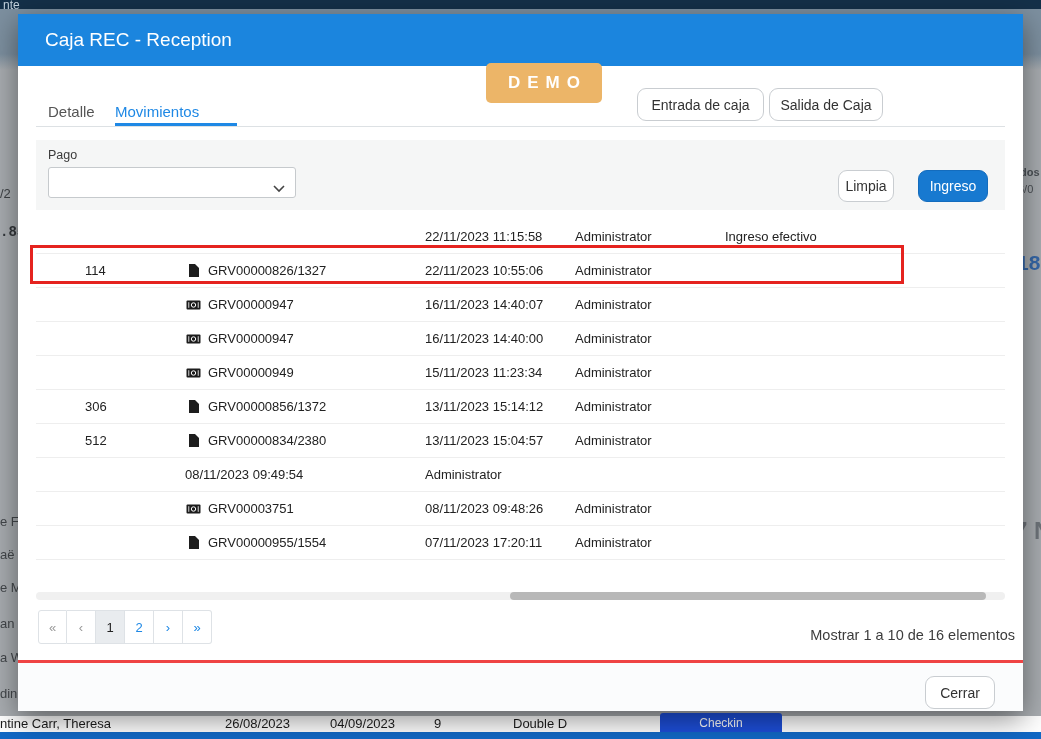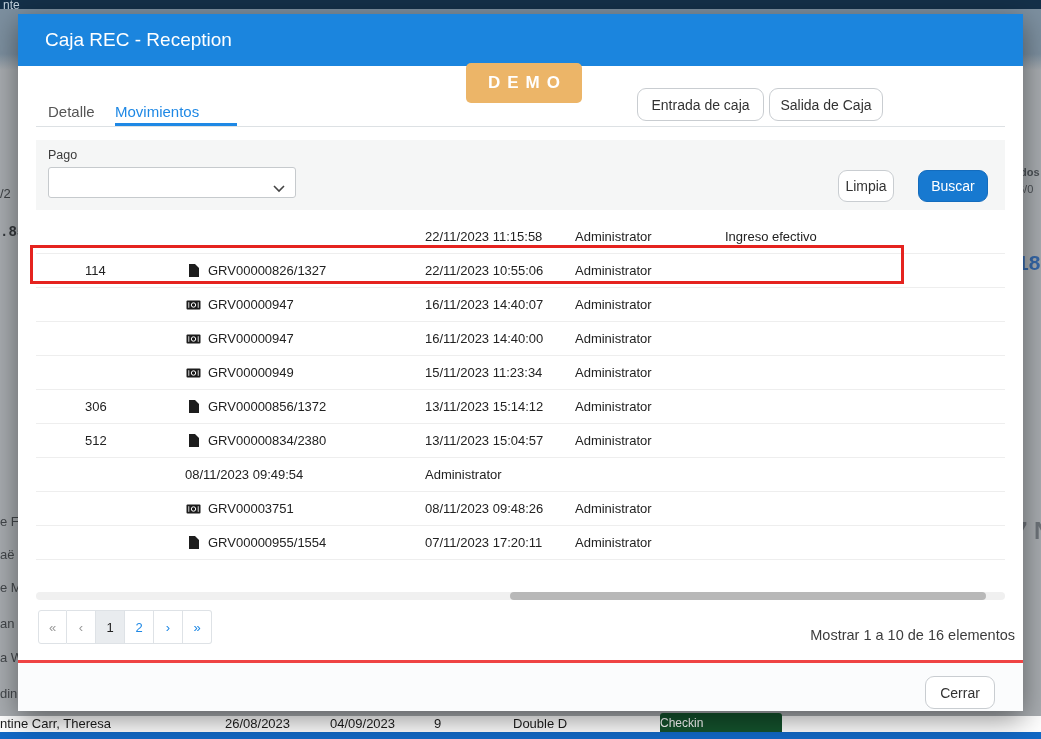--- a/index.html
+++ b/index.html
@@ -15,31 +15,31 @@
   .f-dark   { font-size:13px; color:#3e4246; }
   .f-bold   { font-size:14px; font-weight:bold; color:#33373b; }
   .f-norm   { font-size:13px; color:#43474b; }
   .f-bold-sm{ font-size:11px; font-weight:bold; color:#4b5055; }
   .f-sm     { font-size:11px; color:#4b5055; }
   .f-blue-lg{ font-size:21px; font-weight:bold; color:#3668a9; }
   .f-gray-lg{ font-size:24px; font-weight:bold; color:#6e747a; }
 
   .bottom-row { position:absolute; left:0; top:716px; width:100%; height:17px; background:#fff; z-index:3; }
   .b-cell { position:absolute; top:0; font-size:13px; color:#1c1c1c; white-space:nowrap; }
-  .checkin-btn { position:absolute; left:660px; top:-3px; width:122px; height:19px; background:#14532d;
-                 color:#fff; font-size:12px; text-align:left; line-height:18px; border:none;
+  .checkin-btn { position:absolute; left:660px; top:-3px; width:122px; height:19px; background:#1d4ed8;
+                 color:#fff; font-size:12px; text-align:center; line-height:18px; border:none;
                  border-radius:3px 3px 0 0; font-family:inherit; cursor:pointer; }
   .bottom-bar { position:absolute; left:0; top:732px; width:100%; height:7px; background:#1168c5; z-index:4; }
 
   
   .modal { position:absolute; left:18px; top:14px; width:1005px; height:697px; background:#fff; z-index:10;
            box-shadow:0 8px 28px rgba(0,0,0,.45); }
   .modal-header { position:absolute; top:0; left:0; right:0; height:52px; background:#1b85de; }
   .modal-title { position:absolute; left:27px; top:0; line-height:52px; color:#fff; font-size:19px; }
-  .demo-badge { position:absolute; left:448px; top:49px; width:116px; height:40px; background:#ecb568;
+  .demo-badge { position:absolute; left:468px; top:49px; width:116px; height:40px; background:#ecb568;
                 border-radius:5px; color:#fff; font-weight:bold; font-size:17px; letter-spacing:7px;
                 text-align:center; line-height:40px; padding-left:7px; z-index:12; }
 
   .btn { font-family:inherit; font-size:14px; border-radius:9px; cursor:pointer; }
   .btn-default { background:#fff; border:1px solid #c9cdd1; color:#333; }
   .btn-danger  { background:#dd4b43; border:1px solid #d04038; color:#fff; }
   .btn-primary { background:#1779d0; border:1px solid #146cbd; color:#fff; }
   .btn-entrada { position:absolute; left:619px; top:74px; width:127px; height:33px; }
   .btn-salida  { position:absolute; left:751px; top:74px; width:114px; height:33px; }
   .btn-cerrar-cajero { position:absolute; left:870px; top:74px; width:110px; height:33px; }
@@ -135,21 +135,21 @@
       <span class="filter-label">Pago</span>
       <div class="pago-select">
         <span></span>
         <span class="chevron">
           <svg width="12" height="8" viewBox="0 0 12 8">
               <polyline points="1,1 6,6 11,1" fill="none" stroke="#444" stroke-width="1.6"></polyline>
             </svg>
         </span>
       </div>
       <button class="btn btn-default btn-limpia">Limpia</button>
-      <button class="btn btn-primary btn-buscar">Buscar</button>
+      <button class="btn btn-primary btn-buscar">Ingreso</button>
     </div>
 
     <div class="table">
       <div>
           <div class="tr">
             <div></div>
             <div class="cell-prop">
               <span></span>
             </div>
             <div>22/11/2023 11:15:58</div>

